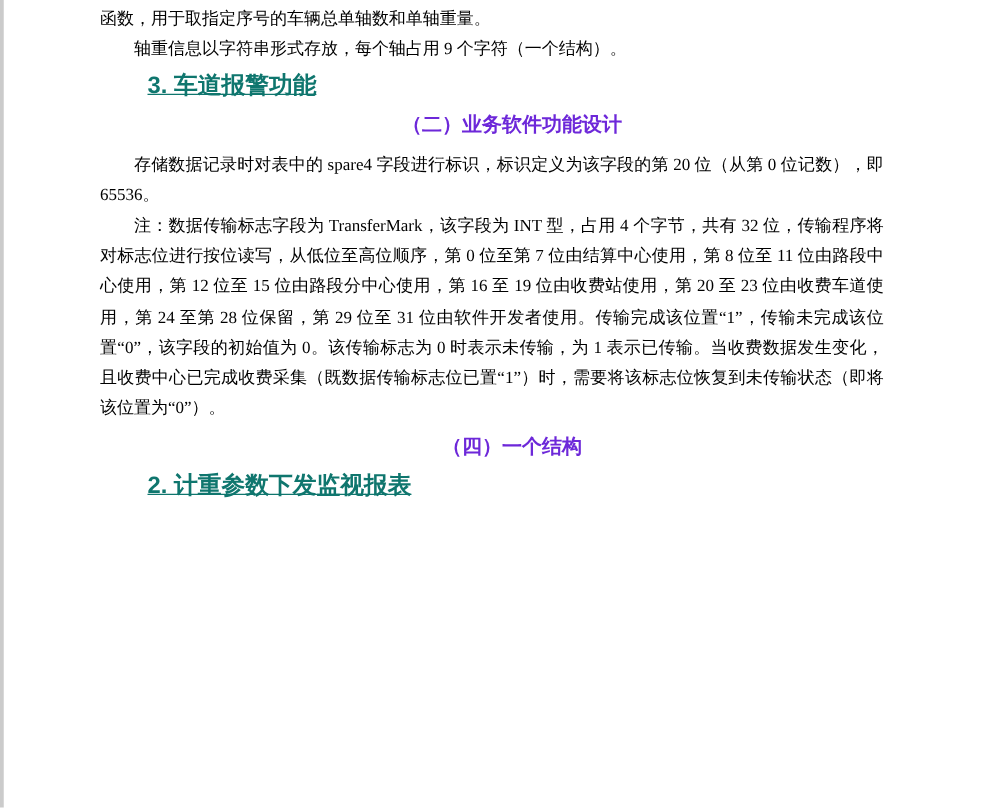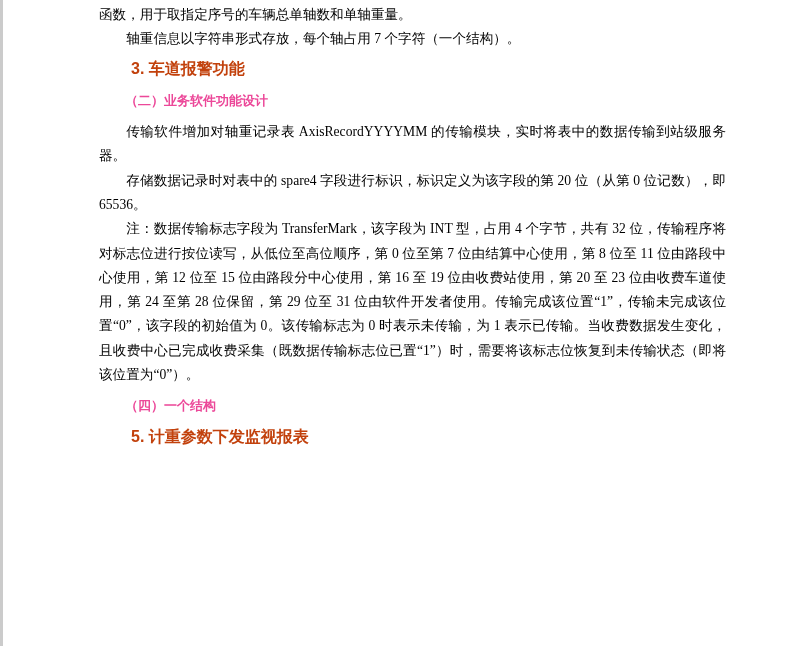--- a/index.html
+++ b/index.html
@@ -18,65 +18,66 @@
   .page-edge {
     position: absolute;
     left: 0;
     top: 0;
     width: 3px;
     height: 646px;
     background: #cbcbcb;
   }
   .content {
     position: absolute;
-    left: 99px;
+    left: 80px;
     top: 3px;
     width: 627px;
   }
   .para {
     margin: 0;
     font-size: 13.6px;
     line-height: 24.3px;
     text-align: justify;
     text-justify: inter-ideograph;
     font-family: "Liberation Serif", serif;
     color: #000000;
     word-break: break-all;
   }
   .indent {
     text-indent: 2em;
   }
   .h-sec {
     margin: 6px 0 7px 0;
     font-family: "Liberation Sans", sans-serif;
     font-weight: bold;
-    font-size: 13px;
+    font-size: 16px;
     line-height: 25px;
     text-indent: 2em;
-    color: #ec4899;
+    color: #6d28d9;
+    text-align: center;
   }
   .h-num {
     margin: 5px 0 7px 0;
     font-family: "Liberation Sans", sans-serif;
     font-weight: bold;
-    font-size: 16px;
+    font-size: 19px;
     line-height: 24.5px;
     text-indent: 2em;
-    color: #c2410c;
+    color: #0f766e;
+    text-decoration: underline;
   }
 </style>
 </head>
 <body>
 
 <div class="page-edge"></div>
 
 <div class="content">
   <p class="para">函数，用于取指定序号的车辆总单轴数和单轴重量。</p>
-  <p class="para indent">轴重信息以字符串形式存放，每个轴占用 7 个字符（一个结构）。</p>
+  <p class="para indent">轴重信息以字符串形式存放，每个轴占用 9 个字符（一个结构）。</p>
   <p class="h-num">3. 车道报警功能</p>
   <p class="h-sec">（二）业务软件功能设计</p>
-  <p class="para indent">传输软件增加对轴重记录表 AxisRecordYYYYMM 的传输模块，实时将表中的数据传输到站级服务器。</p>
   <p class="para indent">存储数据记录时对表中的 spare4 字段进行标识，标识定义为该字段的第 20 位（从第 0 位记数），即 65536。</p>
   <p class="para indent">注：数据传输标志字段为 TransferMark，该字段为 INT 型，占用 4 个字节，共有 32 位，传输程序将对标志位进行按位读写，从低位至高位顺序，第 0 位至第 7 位由结算中心使用，第 8 位至 11 位由路段中心使用，第 12 位至 15 位由路段分中心使用，第 16 至 19 位由收费站使用，第 20 至 23 位由收费车道使用，第 24 至第 28 位保留，第 29 位至 31 位由软件开发者使用。传输完成该位置“1”，传输未完成该位置“0”，该字段的初始值为 0。该传输标志为 0 时表示未传输，为 1 表示已传输。当收费数据发生变化，且收费中心已完成收费采集（既数据传输标志位已置“1”）时，需要将该标志位恢复到未传输状态（即将该位置为“0”）。</p>
   <p class="h-sec">（四）一个结构</p>
-  <p class="h-num">5. 计重参数下发监视报表</p>
+  <p class="h-num">2. 计重参数下发监视报表</p>
 
 </div>
 
 </body></html>

